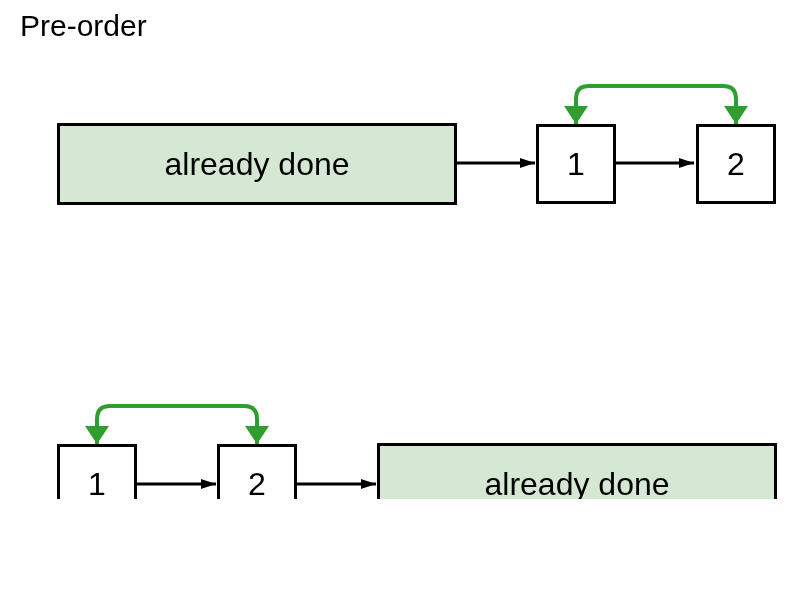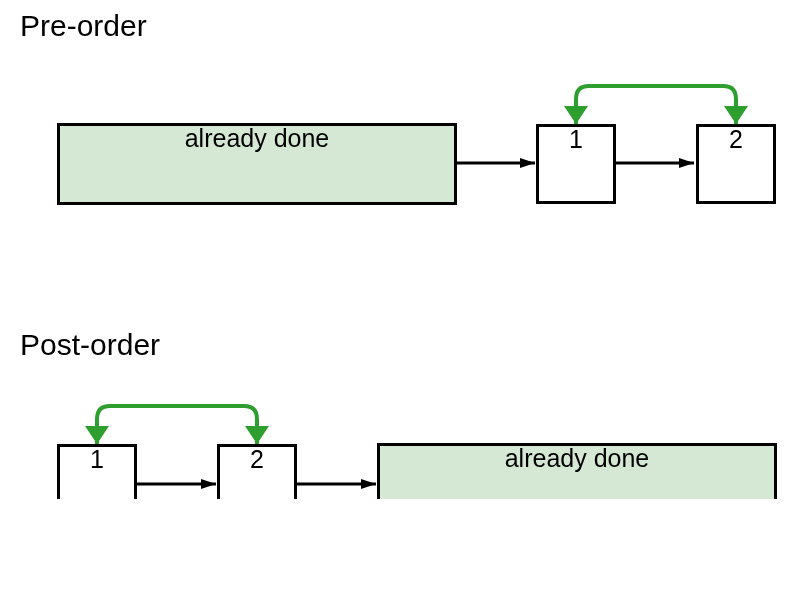--- a/index.html
+++ b/index.html
@@ -32,23 +32,23 @@
     font-size: 30px;
     line-height: 1.1;
     color: var(--text);
     white-space: nowrap;
   }
   .node {
     position: absolute;
     border: 3px solid var(--stroke);
     background: var(--fill-white);
     display: flex;
-    align-items: flex-start;
+    align-items: center;
     justify-content: center;
-    font-size: 25px;
+    font-size: 32px;
     line-height: 1;
   }
   .node.done {
     background: var(--fill-green);
   }
   .free-label {
     position: absolute;
     font-size: 30px;
     line-height: 1.1;
     white-space: nowrap;
@@ -90,21 +90,20 @@
   </div>
 
   <div class="node" style="left:536px; top:124px; width:80px; height:80px;">
     <span>1</span>
   </div>
 
   <div class="node" style="left:696px; top:124px; width:80px; height:80px;">
     <span>2</span>
   </div>
 
-  <div class="section-title" style="left:20px; top:328px;">Post-order</div>
 
   <div class="node" style="left:57px; top:444px; width:80px; height:80px;">
     <span>1</span>
   </div>
 
   <div class="node" style="left:217px; top:444px; width:80px; height:80px;">
     <span>2</span>
   </div>
 
   <div class="node done" style="left:377px; top:443px; width:400px; height:82px;">

